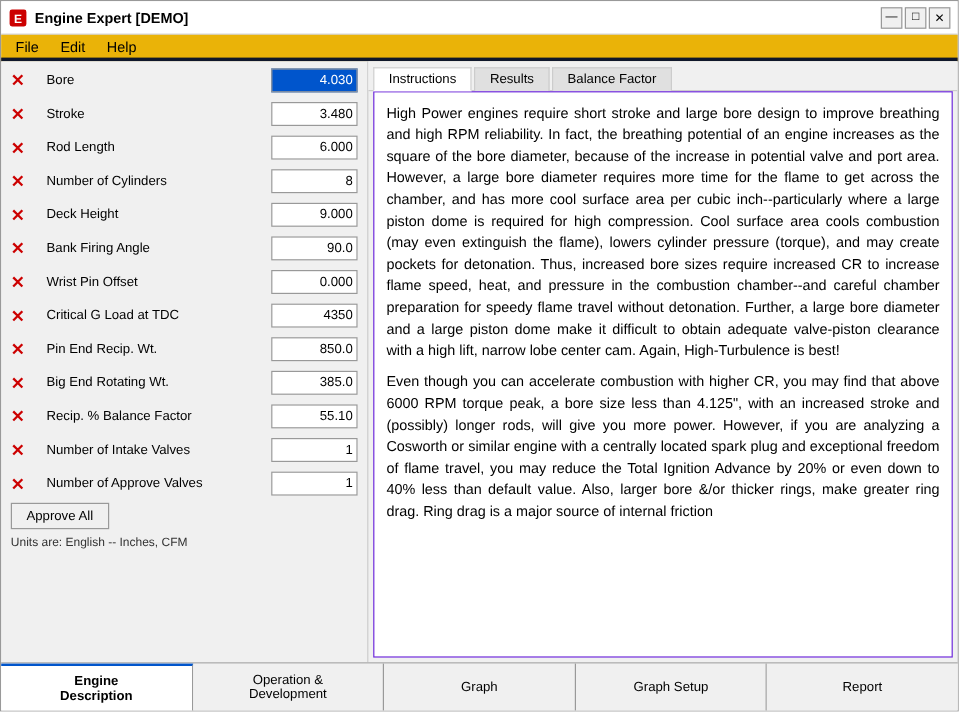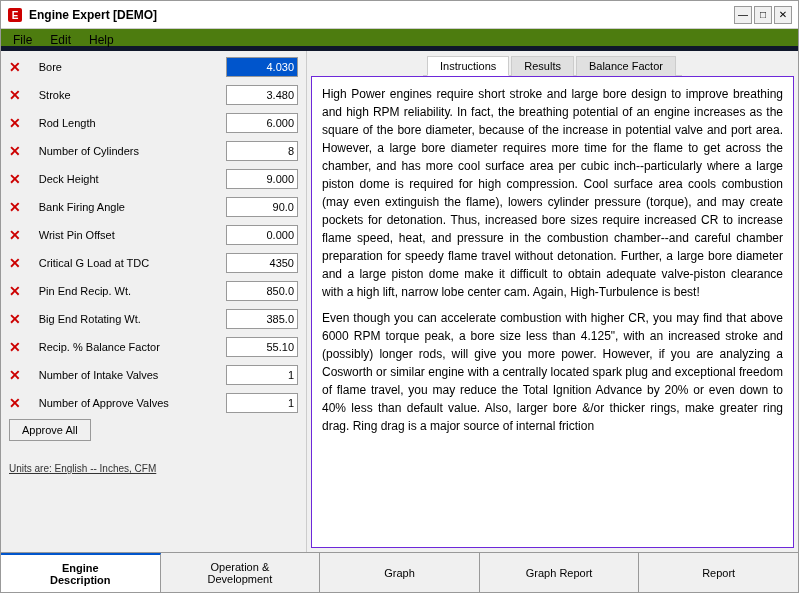--- a/index.html
+++ b/index.html
@@ -55,24 +55,24 @@
       height: 18px;
       border: 1px solid #999;
       background: #f0f0f0;
       cursor: pointer;
       display: flex;
       align-items: center;
       justify-content: center;
       font-size: 10px;
     }
     .menu-bar {
-      background: #4d7c0f;
-      border-bottom: 5px solid #0f172a;
-      display: flex;
-      align-items: flex-start;
+      background: #eab308;
+      border-bottom: 3px solid #0f172a;
+      display: flex;
+      align-items: center;
       padding: 2px 4px;
       height: 22px;
       flex-shrink: 0;
       gap: 2px;
     }
     .menu-item {
       padding: 2px 8px;
       cursor: pointer;
       font-size: 12px;
     }
@@ -129,30 +129,28 @@
       padding: 4px 12px;
       background: #f0f0f0;
       border: 1px solid #999;
       cursor: pointer;
       font-size: 11px;
       align-self: flex-start;
     }
     .units-text {
       font-size: 10px;
       color: #333;
-      margin-top: 22px;
-      text-decoration: underline;
+      margin-top: 6px;
     }
     .right-panel {
       flex: 1;
       display: flex;
       flex-direction: column;
       border-left: 1px solid #ccc;
       background: #f0f0f0;
-      align-items: center;
     }
     .tabs-row {
       display: flex;
       padding: 4px 4px 0 4px;
       border-bottom: 1px solid #ccc;
       background: #f0f0f0;
       flex-shrink: 0;
     }
     .tab {
       padding: 3px 12px;
@@ -327,16 +325,16 @@
           <p>Even though you can accelerate combustion with higher CR, you may find that above 6000 RPM torque peak, a bore size less than 4.125", with an increased stroke and (possibly) longer rods, will give you more power.  However, if you are analyzing a Cosworth or similar engine with a centrally located spark plug and exceptional freedom of flame travel, you may reduce the Total Ignition Advance by 20% or even down to 40% less than default value.  Also, larger bore &amp;/or thicker rings, make greater ring drag.  Ring drag is a major source of internal friction</p>
         </div>
     </div>
   </div>
 
   <div class="bottom-tabs">
 
   <div class="bottom-tab active">Engine<br>Description</div>
       <div class="bottom-tab">Operation &amp;<br>Development</div>
       <div class="bottom-tab">Graph</div>
-      <div class="bottom-tab">Graph Report</div>
+      <div class="bottom-tab">Graph Setup</div>
       <div class="bottom-tab">Report</div>
     </div>
 </div>
 
 </body></html>

